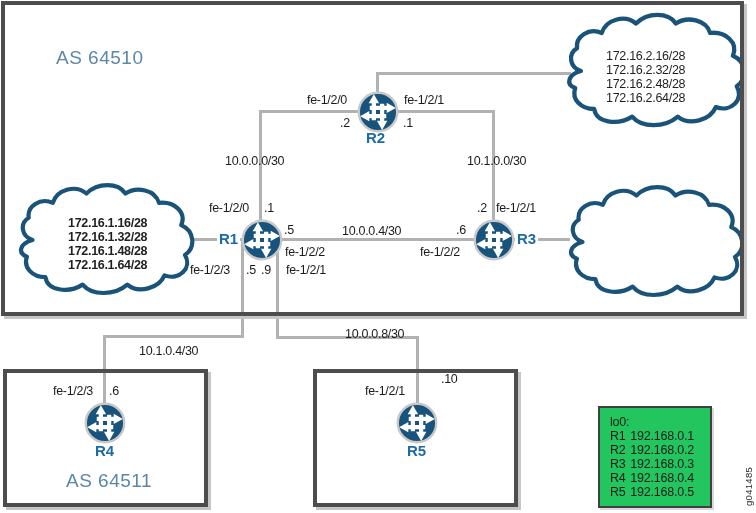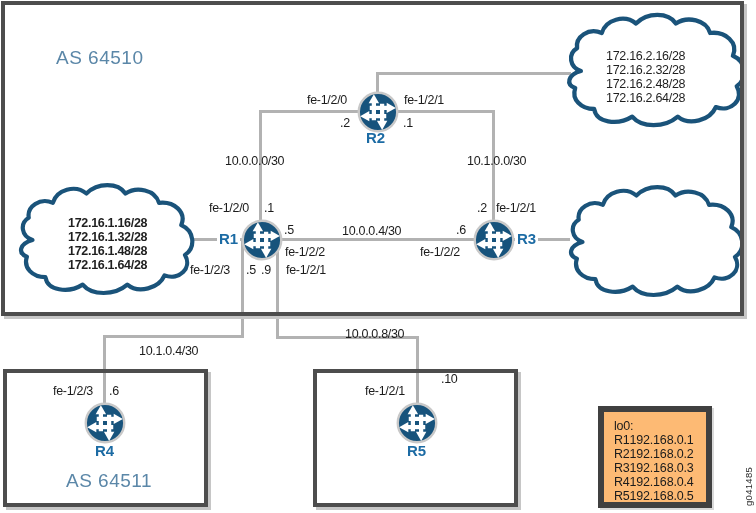--- a/index.html
+++ b/index.html
@@ -9,21 +9,21 @@
   }
   
   .line{position:absolute;background:#b2b2b2;z-index:1;}
   
   .asbox{
     position:absolute;border:4px solid #4d4d4d;background:transparent;
     box-sizing:border-box;z-index:3;box-shadow:3px 3px 0 #c6c6c6;
   }
   
   .legendbox{
-    position:absolute;border:6px solid #404040;background:#fdba74;
+    position:absolute;border:2px solid #404040;background:#22c55e;
     box-sizing:border-box;z-index:3;box-shadow:2px 2px 0 #d9d9d9;
     padding:7px 16px 0 10px;
   }
   .legend-title{font-size:12.5px;color:#1c1c1c;letter-spacing:-0.2px;}
   .legend-row{font-size:12.5px;color:#1c1c1c;letter-spacing:-0.2px;line-height:14px;display:flex;}
   .legend-row .rn{width:22px;}
   
   .lbl{
     position:absolute;font-size:12.5px;color:#1c1c1c;letter-spacing:-0.3px;
     white-space:nowrap;z-index:4;line-height:12px;

